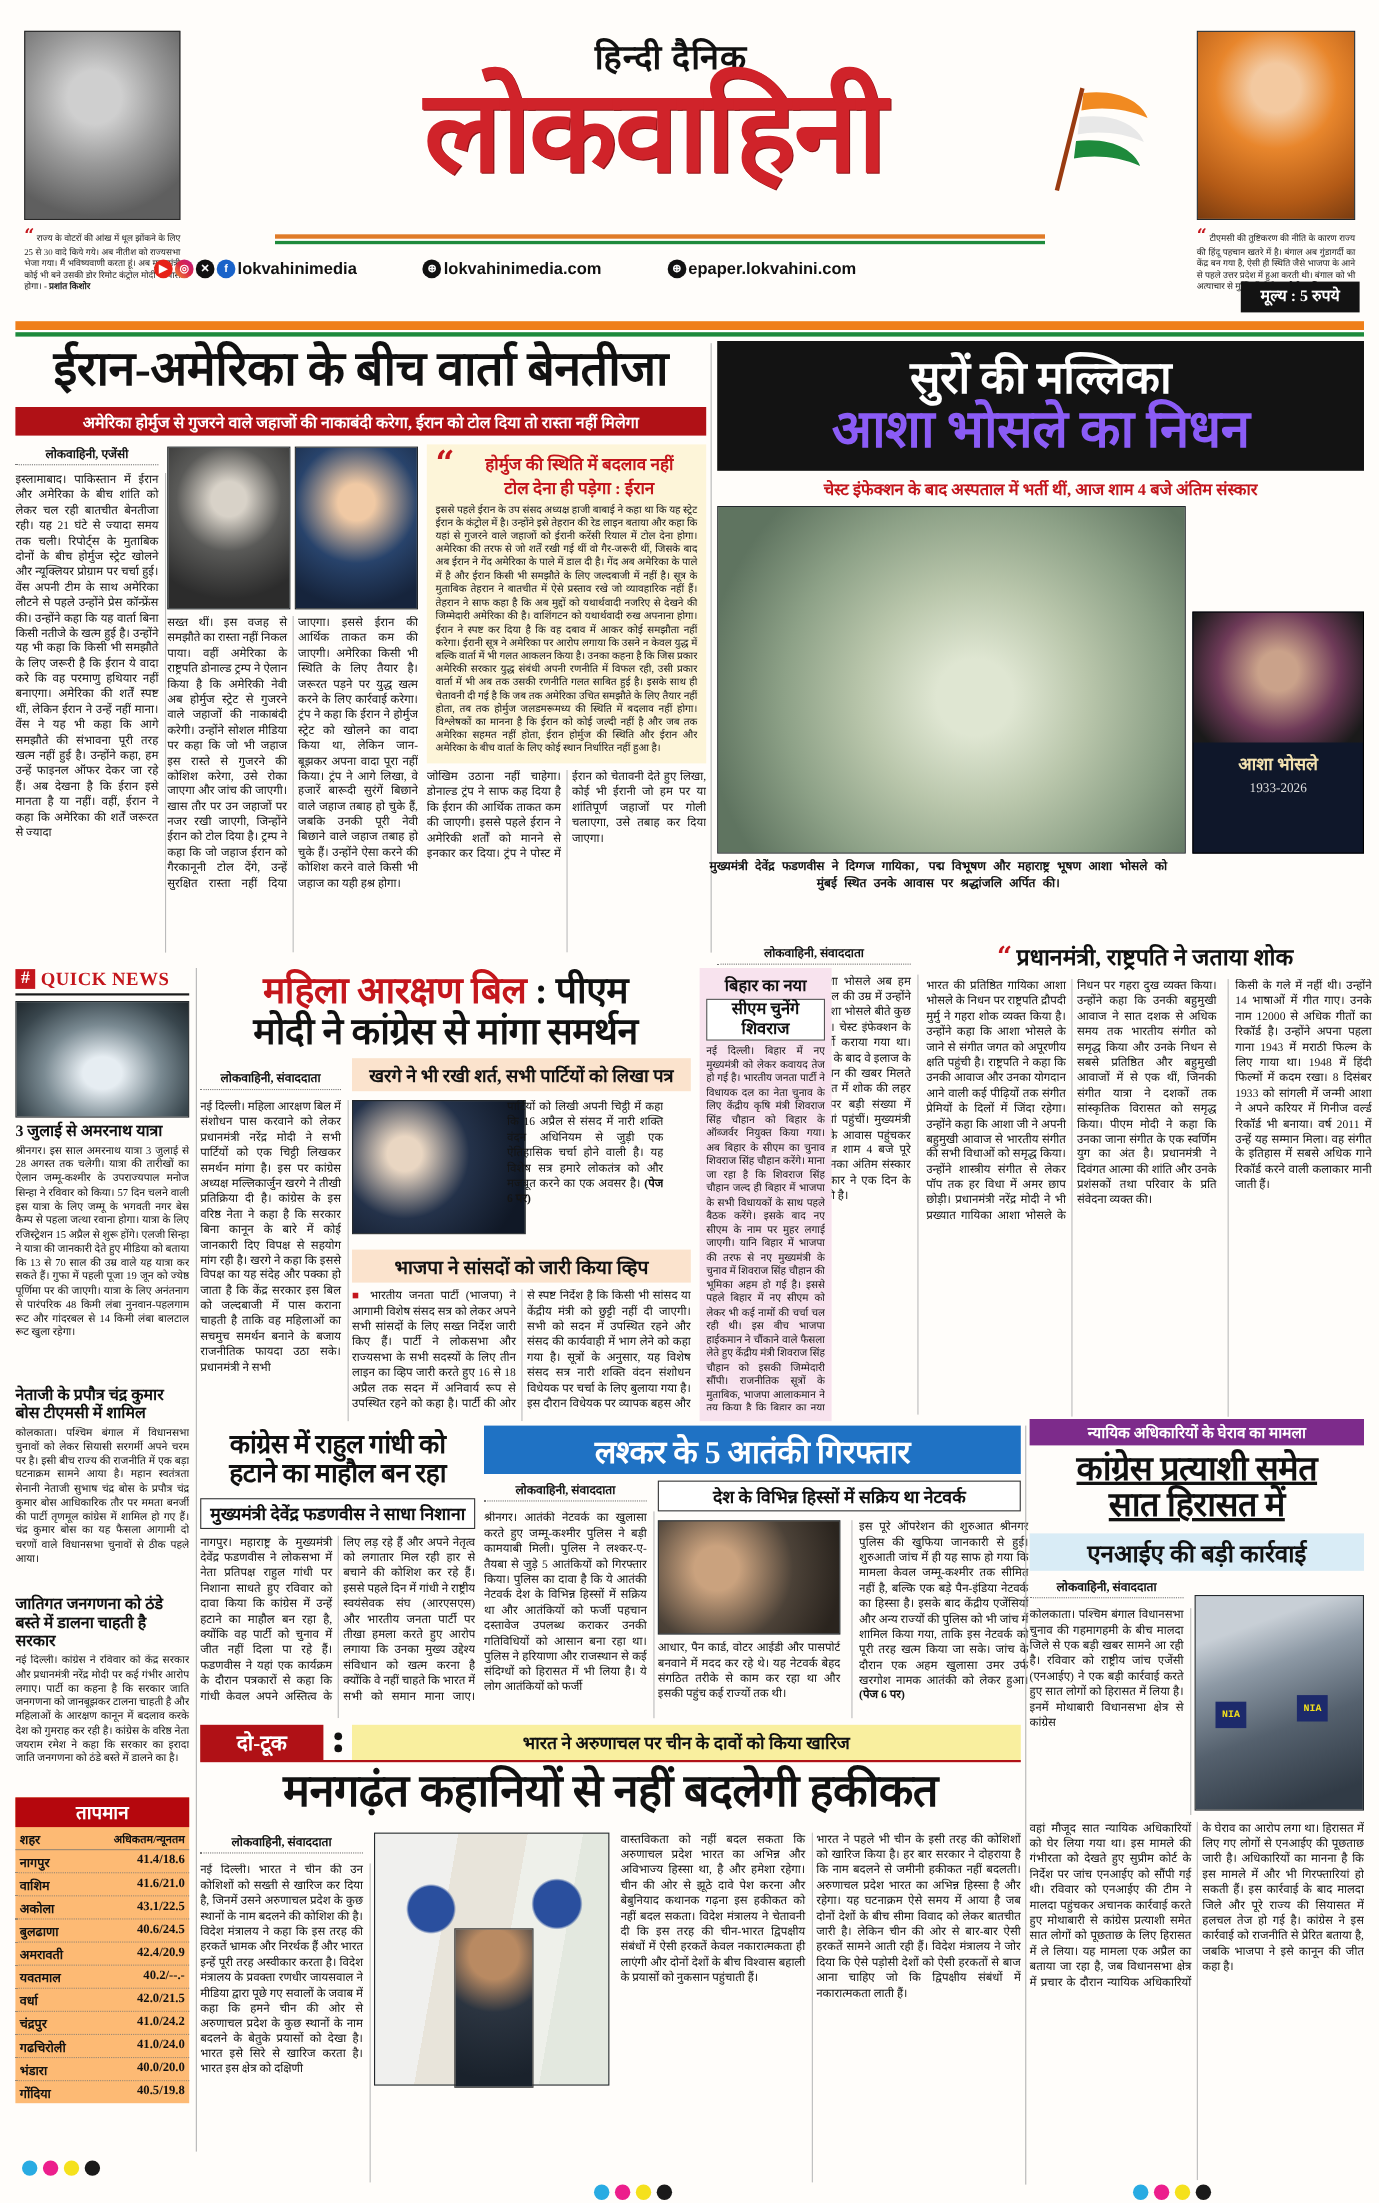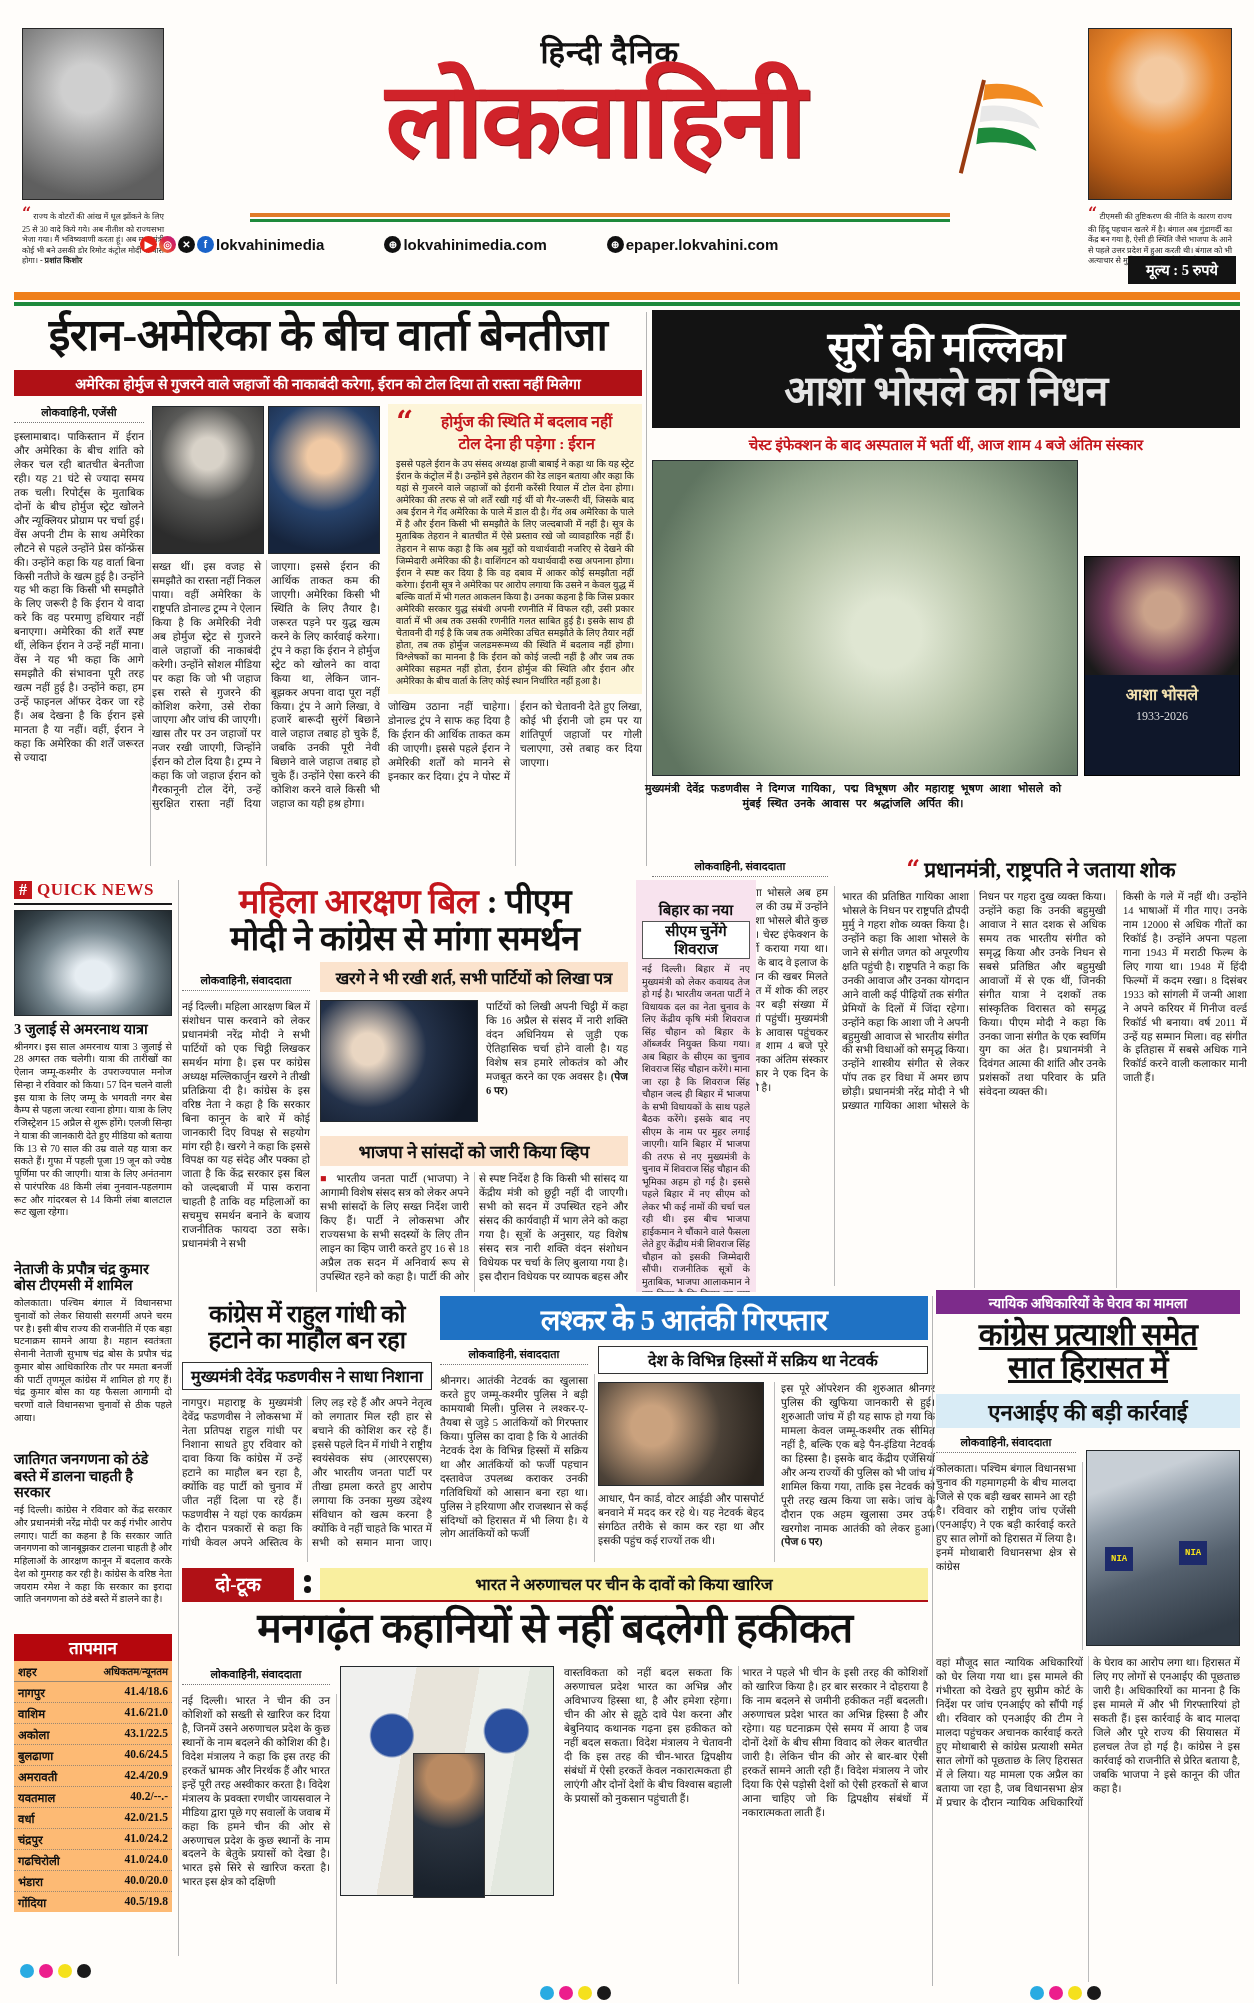--- a/index.html
+++ b/index.html
@@ -116,21 +116,21 @@
     </div>
     <div class="body j" style="font-size:9.3px;line-height:1.3;margin-top:4px;height:228px;">इससे पहले ईरान के उप संसद अध्यक्ष हाजी बाबाई ने कहा था कि यह स्ट्रेट ईरान के कंट्रोल में है। उन्होंने इसे तेहरान की रेड लाइन बताया और कहा कि यहां से गुजरने वाले जहाजों को ईरानी करेंसी रियाल में टोल देना होगा। अमेरिका की तरफ से जो शर्तें रखी गई थीं वो गैर-जरूरी थीं, जिसके बाद अब ईरान ने गेंद अमेरिका के पाले में डाल दी है। गेंद अब अमेरिका के पाले में है और ईरान किसी भी समझौते के लिए जल्दबाजी में नहीं है। सूत्र के मुताबिक तेहरान ने बातचीत में ऐसे प्रस्ताव रखे जो व्यावहारिक नहीं हैं। तेहरान ने साफ कहा है कि अब मुद्दों को यथार्थवादी नजरिए से देखने की जिम्मेदारी अमेरिका की है। वाशिंगटन को यथार्थवादी रुख अपनाना होगा। ईरान ने स्पष्ट कर दिया है कि वह दबाव में आकर कोई समझौता नहीं करेगा। ईरानी सूत्र ने अमेरिका पर आरोप लगाया कि उसने न केवल युद्ध में बल्कि वार्ता में भी गलत आकलन किया है। उनका कहना है कि जिस प्रकार अमेरिकी सरकार युद्ध संबंधी अपनी रणनीति में विफल रही, उसी प्रकार वार्ता में भी अब तक उसकी रणनीति गलत साबित हुई है। इसके साथ ही चेतावनी दी गई है कि जब तक अमेरिका उचित समझौते के लिए तैयार नहीं होता, तब तक होर्मुज जलडमरूमध्य की स्थिति में बदलाव नहीं होगा। विश्लेषकों का मानना है कि ईरान को कोई जल्दी नहीं है और जब तक अमेरिका सहमत नहीं होता, ईरान होर्मुज की स्थिति और ईरान और अमेरिका के बीच वार्ता के लिए कोई स्थान निर्धारित नहीं हुआ है।</div>
   </div>
   <div class="abs body j" style="left:388px;top:700px;width:254px;height:166px;column-count:2;column-gap:10px;column-rule:1px solid #bbb;">जोखिम उठाना नहीं चाहेगा। डोनाल्ड ट्रंप ने साफ कह दिया है कि ईरान की आर्थिक ताकत कम की जाएगी। इससे पहले ईरान ने अमेरिकी शर्तों को मानने से इनकार कर दिया। ट्रंप ने पोस्ट में ईरान को चेतावनी देते हुए लिखा, कोई भी ईरानी जो हम पर या शांतिपूर्ण जहाजों पर गोली चलाएगा, उसे तबाह कर दिया जाएगा।</div>
 
   <div class="abs rule-v" style="left:646px;top:312px;height:554px;"></div>
 
   <div class="abs" style="left:652px;top:310px;width:588px;height:118px;background:#131313;color:#fff;
               display:flex;flex-direction:column;align-items:center;justify-content:center;">
     <div class="hl" style="font-size:41px;color:#fff;">सुरों की मल्लिका</div>
-    <div class="hl" style="font-size:41px;color:#e5e5e5;">आशा भोसले का निधन</div>
+    <div class="hl" style="font-size:48px;color:#8b5cf6;">आशा भोसले का निधन</div>
   </div>
   <div class="abs c b red" style="left:652px;top:434px;width:588px;font-size:15px;">चेस्ट इंफेक्शन के बाद अस्पताल में भर्ती थीं, आज शाम 4 बजे अंतिम संस्कार</div>
 
   <div class="abs ph" style="left:652px;top:460px;width:426px;height:316px;background:
        radial-gradient(circle at 55% 55%,#dfe6d2 0 12%,#b9c6ab 35%,#8da187 60%,#5f7460 85%),
        linear-gradient(#cfd8c8,#9fb29a);"></div>
   <div class="abs" style="left:1084px;top:556px;width:156px;height:220px;background:#0f172a;border:1px solid #000;
               box-sizing:border-box;text-align:center;">
     <div style="height:118px;background:radial-gradient(circle at 50% 45%,#caa28a 0 18%,#6e3a58 55%,#1a1a1a 90%);"></div>
     <div class="b" style="color:#f3e2b0;font-size:16px;margin-top:8px;">आशा भोसले</div>
@@ -220,31 +220,31 @@
   <div class="abs hl c" style="left:182px;top:884px;width:446px;font-size:34px;">
     <span class="red">महिला आरक्षण बिल</span><span> : पीएम</span><br>
     <span>मोदी ने कांग्रेस से मांगा समर्थन</span>
   </div>
   <div class="abs byline" style="left:182px;top:972px;width:128px;">लोकवाहिनी, संवाददाता</div>
   <div class="abs body j" style="left:182px;top:1000px;width:128px;height:292px;border-right:1px solid #bbb;padding-right:6px;">नई दिल्ली। महिला आरक्षण बिल में संशोधन पास करवाने को लेकर प्रधानमंत्री नरेंद्र मोदी ने सभी पार्टियों को एक चिट्ठी लिखकर समर्थन मांगा है। इस पर कांग्रेस अध्यक्ष मल्लिकार्जुन खरगे ने तीखी प्रतिक्रिया दी है। कांग्रेस के इस वरिष्ठ नेता ने कहा है कि सरकार बिना कानून के बारे में कोई जानकारी दिए विपक्ष से सहयोग मांग रही है। खरगे ने कहा कि इससे विपक्ष का यह संदेह और पक्का हो जाता है कि केंद्र सरकार इस बिल को जल्दबाजी में पास कराना चाहती है ताकि वह महिलाओं का सचमुच समर्थन बनाने के बजाय राजनीतिक फायदा उठा सके। प्रधानमंत्री ने सभी</div>
   <div class="abs strip" style="left:320px;top:962px;width:308px;height:30px;background:#fbe3cd;font-weight:bold;font-size:16.5px;">खरगे ने भी रखी शर्त, सभी पार्टियों को लिखा पत्र</div>
   <div class="abs ph" style="left:320px;top:1000px;width:158px;height:122px;background:
        radial-gradient(circle at 30% 40%,#e9d6c2 0 12%,#24324a 45%,#101826 85%),
        radial-gradient(circle at 72% 42%,#d9c2ae 0 12%,#3a3f46 50%,#16181c 90%);"></div>
-  <div class="abs body j" style="left:486px;top:1000px;width:142px;height:160px;">
+  <div class="abs body j" style="left:461px;top:1000px;width:142px;height:160px;">
     <span>पार्टियों को लिखी अपनी चिट्ठी में कहा कि 16 अप्रैल से संसद में नारी शक्ति वंदन अधिनियम से जुड़ी एक ऐतिहासिक चर्चा होने वाली है। यह विशेष सत्र हमारे लोकतंत्र को और मजबूत करने का एक अवसर है।</span>
     <span class="pg">(पेज 6 पर)</span>
   </div>
   <div class="abs strip" style="left:320px;top:1136px;width:308px;height:30px;background:#fbe3cd;font-weight:bold;font-size:17.5px;">भाजपा ने सांसदों को जारी किया व्हिप</div>
   <div class="abs body j" style="left:320px;top:1172px;width:308px;height:120px;column-count:2;column-gap:10px;column-rule:1px solid #bbb;">
     <span style="color:#c4161c;">■ </span>
     <span>भारतीय जनता पार्टी (भाजपा) ने आगामी विशेष संसद सत्र को लेकर अपने सभी सांसदों के लिए सख्त निर्देश जारी किए हैं। पार्टी ने लोकसभा और राज्यसभा के सभी सदस्यों के लिए तीन लाइन का व्हिप जारी करते हुए 16 से 18 अप्रैल तक सदन में अनिवार्य रूप से उपस्थित रहने को कहा है। पार्टी की ओर से स्पष्ट निर्देश है कि किसी भी सांसद या केंद्रीय मंत्री को छुट्टी नहीं दी जाएगी। सभी को सदन में उपस्थित रहने और संसद की कार्यवाही में भाग लेने को कहा गया है। सूत्रों के अनुसार, यह विशेष संसद सत्र नारी शक्ति वंदन संशोधन विधेयक पर चर्चा के लिए बुलाया गया है। इस दौरान विधेयक पर व्यापक बहस और आगे की प्रक्रिया को लेकर सरकार गंभीर है।</span>
   </div>
 
-  <div class="abs" style="left:636px;top:880px;width:120px;height:412px;background:#f8e3ee;padding:21px 6px;box-sizing:border-box;overflow:hidden;">
+  <div class="abs" style="left:636px;top:880px;width:120px;height:412px;background:#f8e3ee;padding:8px 6px;box-sizing:border-box;overflow:hidden;">
     <div class="c b" style="font-size:15px;line-height:1.2;">
       <span>बिहार का नया</span><br>
       <span style="border:1px solid #555;background:#fff;display:inline-block;padding:0 2px;margin-top:2px;">सीएम चुनेंगे शिवराज</span>
     </div>
     <div class="body j" style="font-size:9.4px;margin-top:4px;height:332px;">नई दिल्ली। बिहार में नए मुख्यमंत्री को लेकर कवायद तेज हो गई है। भारतीय जनता पार्टी ने विधायक दल का नेता चुनाव के लिए केंद्रीय कृषि मंत्री शिवराज सिंह चौहान को बिहार के ऑब्जर्वर नियुक्त किया गया। अब बिहार के सीएम का चुनाव शिवराज सिंह चौहान करेंगे। माना जा रहा है कि शिवराज सिंह चौहान जल्द ही बिहार में भाजपा के सभी विधायकों के साथ पहले बैठक करेंगे। इसके बाद नए सीएम के नाम पर मुहर लगाई जाएगी। यानि बिहार में भाजपा की तरफ से नए मुख्यमंत्री के चुनाव में शिवराज सिंह चौहान की भूमिका अहम हो गई है। इससे पहले बिहार में नए सीएम को लेकर भी कई नामों की चर्चा चल रही थी। इस बीच भाजपा हाईकमान ने चौंकाने वाले फैसला लेते हुए केंद्रीय मंत्री शिवराज सिंह चौहान को इसकी जिम्मेदारी सौंपी। राजनीतिक सूत्रों के मुताबिक, भाजपा आलाकमान ने तय किया है कि बिहार का नया मुख्यमंत्री शिवराज सिंह चौहान की देखरेख में चुना जाएगा।</div>
   </div>
 
   <div class="abs hl c" style="left:182px;top:1302px;width:250px;font-size:24px;">
     <span>कांग्रेस में राहुल गांधी को</span><br><span>हटाने का माहौल बन रहा</span>
   </div>

